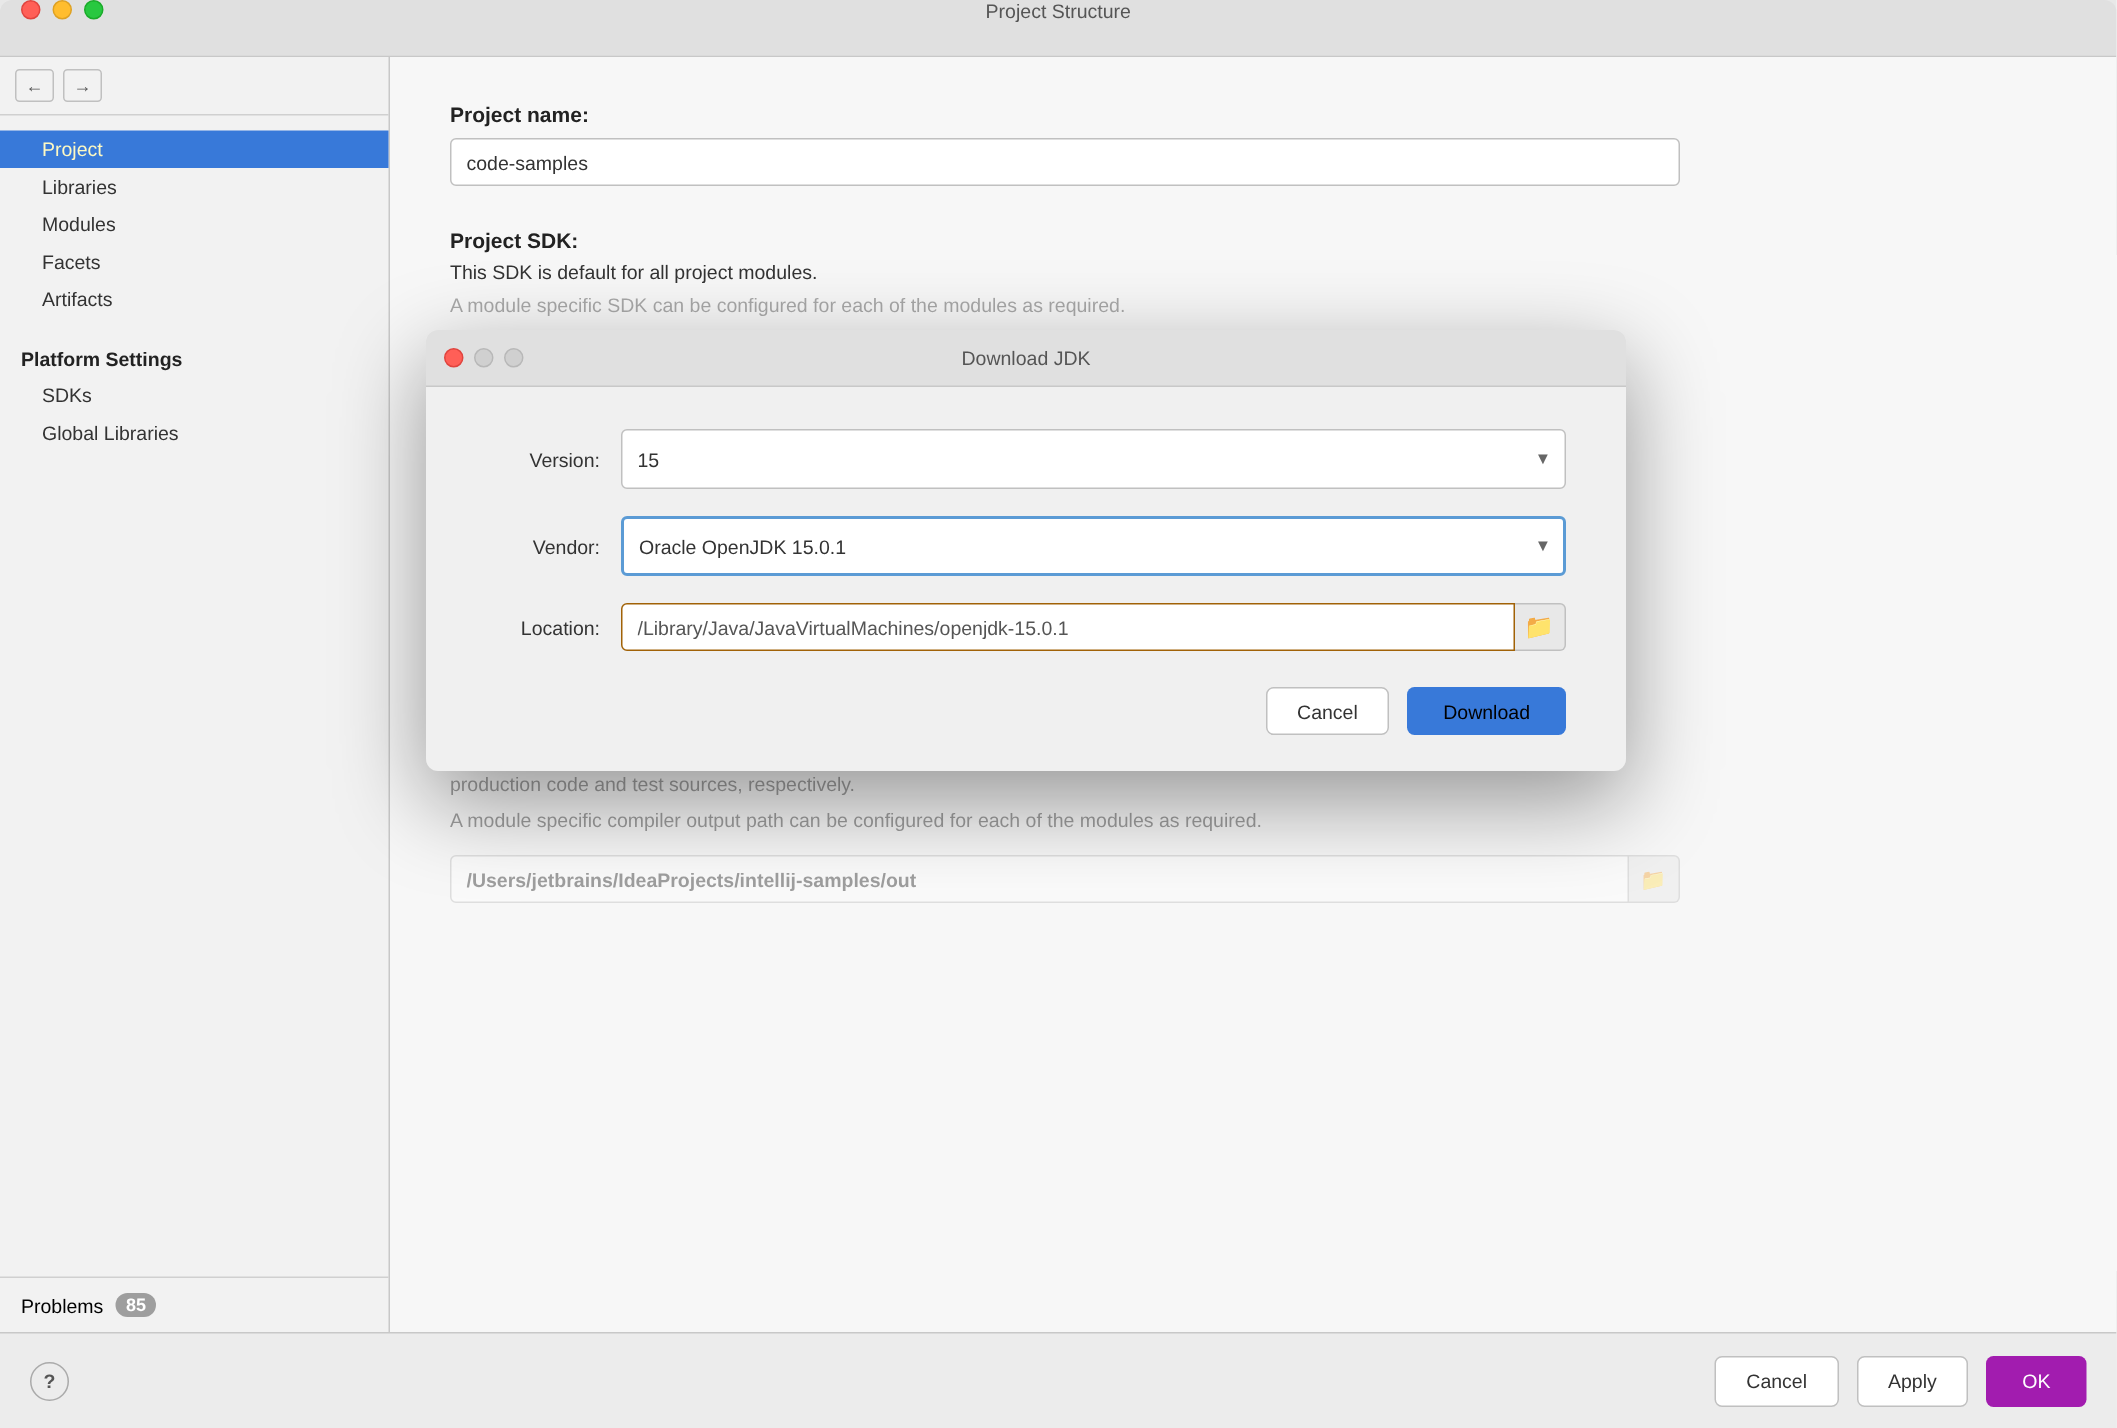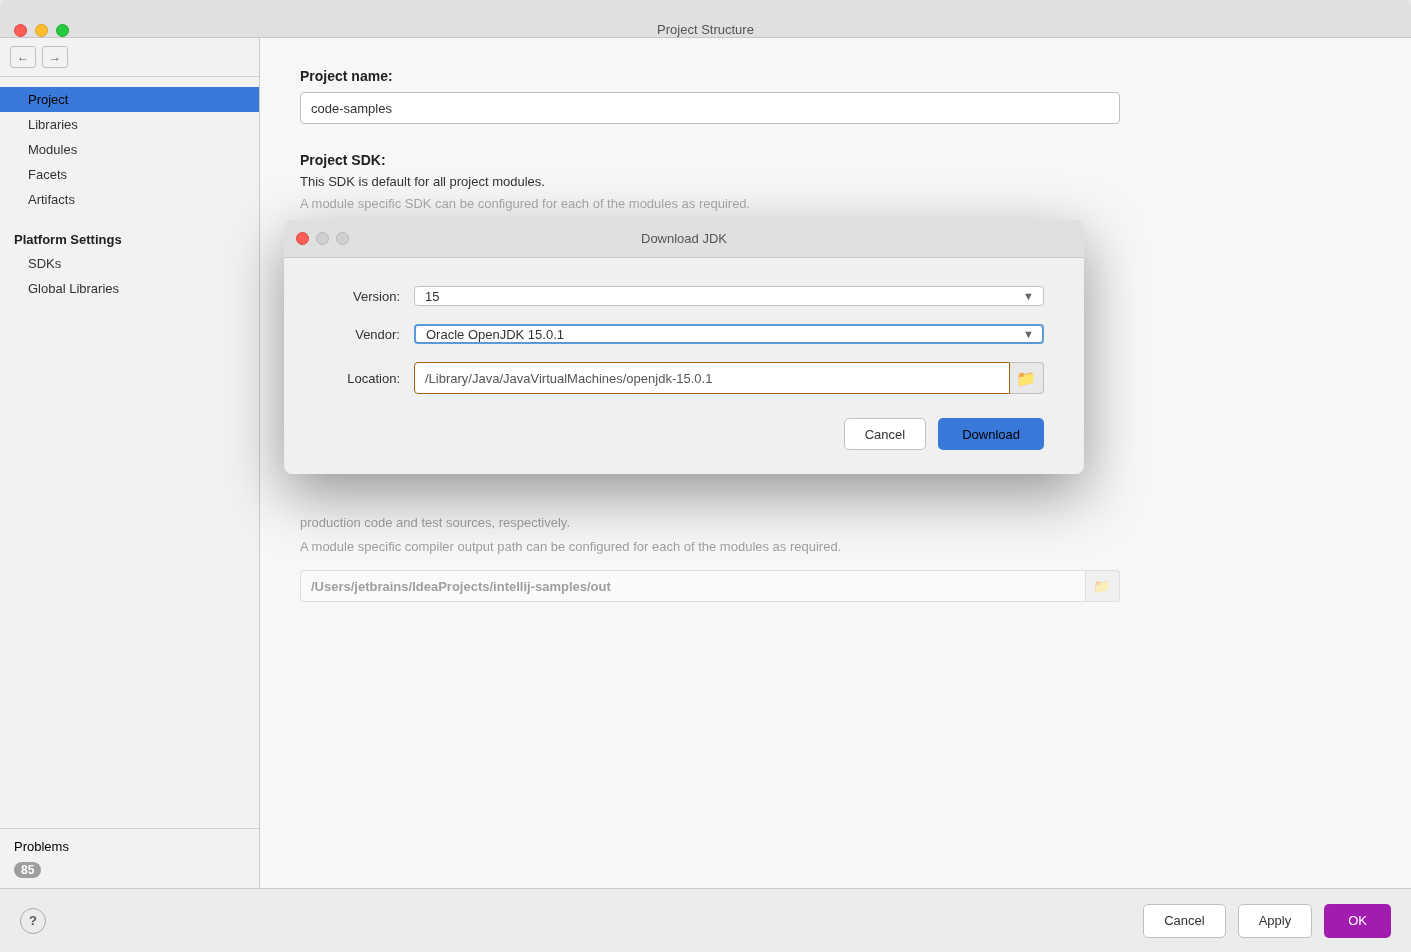--- a/index.html
+++ b/index.html
@@ -22,21 +22,21 @@
       display: flex;
       flex-direction: column;
       position: relative;
     }
 
     .title-bar {
       height: 38px;
       background: #e0e0e0;
       border-bottom: 1px solid #c8c8c8;
       display: flex;
-      align-items: flex-end;
+      align-items: flex-start;
       justify-content: center;
       position: relative;
       border-radius: 8px 8px 0 0;
       flex-shrink: 0;
     }
 
     .traffic-lights {
       position: absolute;
       left: 14px;
       display: flex;
@@ -111,31 +111,30 @@
     }
 
     .sidebar-item {
       padding: 5px 14px 5px 28px;
       cursor: pointer;
       color: #333;
       font-size: 13px;
     }
     .sidebar-item.active {
       background: #3879d9;
-      color: #000000;
+      color: #fef9c3;
       border-radius: 0;
     }
 
     .sidebar-problems {
       padding: 10px 14px;
       display: flex;
-      align-items: flex-start;
+      align-items: flex-end;
       gap: 8px;
       border-top: 1px solid #d0d0d0;
-      flex-direction: column;
     }
 
     .problems-badge {
       background: #9e9e9e;
       color: white;
       border-radius: 10px;
       padding: 1px 7px;
       font-size: 12px;
       font-weight: 600;
     }
@@ -307,21 +306,21 @@
       flex-shrink: 0;
     }
 
     .select-wrapper {
       flex: 1;
       position: relative;
     }
 
     .select-wrapper select {
       width: 100%;
-      height: 20px;
+      height: 40px;
       border: 1px solid #c0c0c0;
       border-radius: 4px;
       padding: 0 21px 0 10px;
       font-size: 13px;
       background: white;
       color: #333;
       appearance: none;
       -webkit-appearance: none;
       cursor: pointer;
     }

